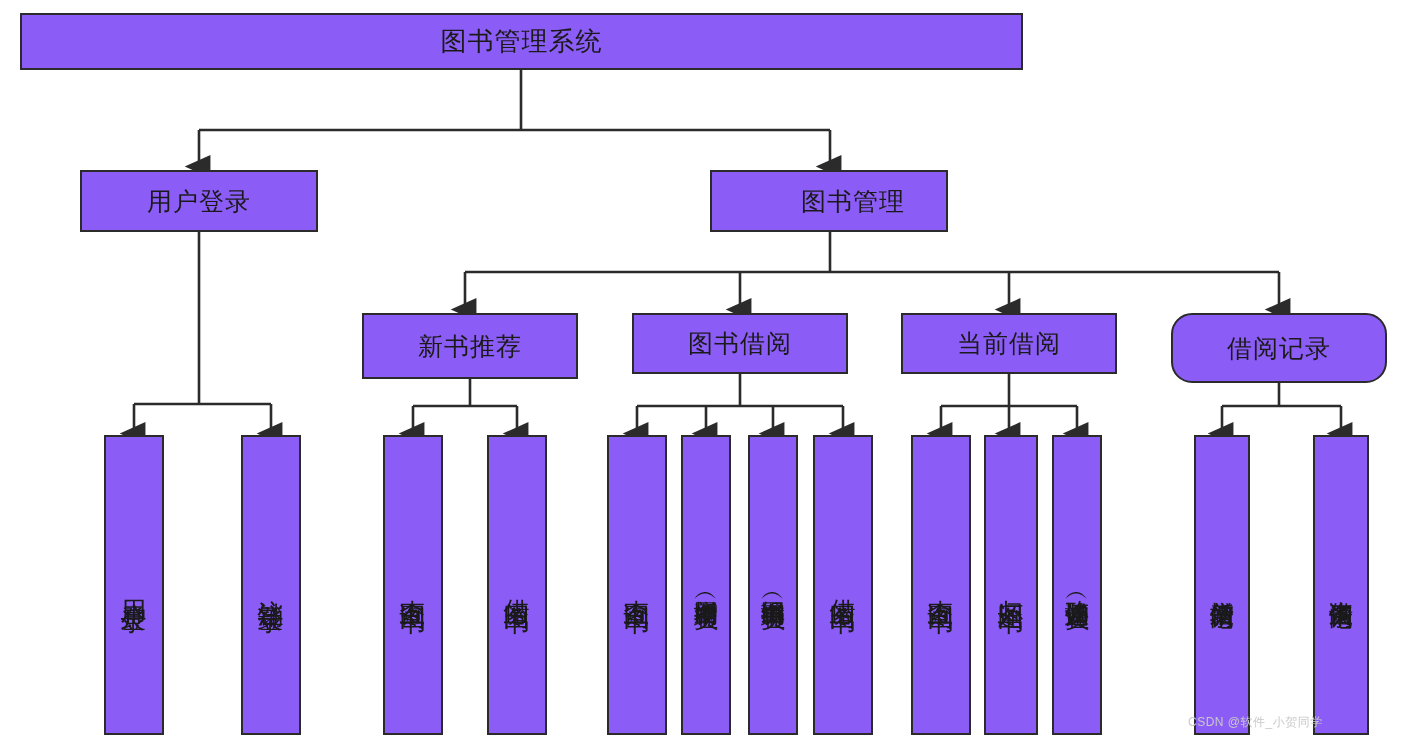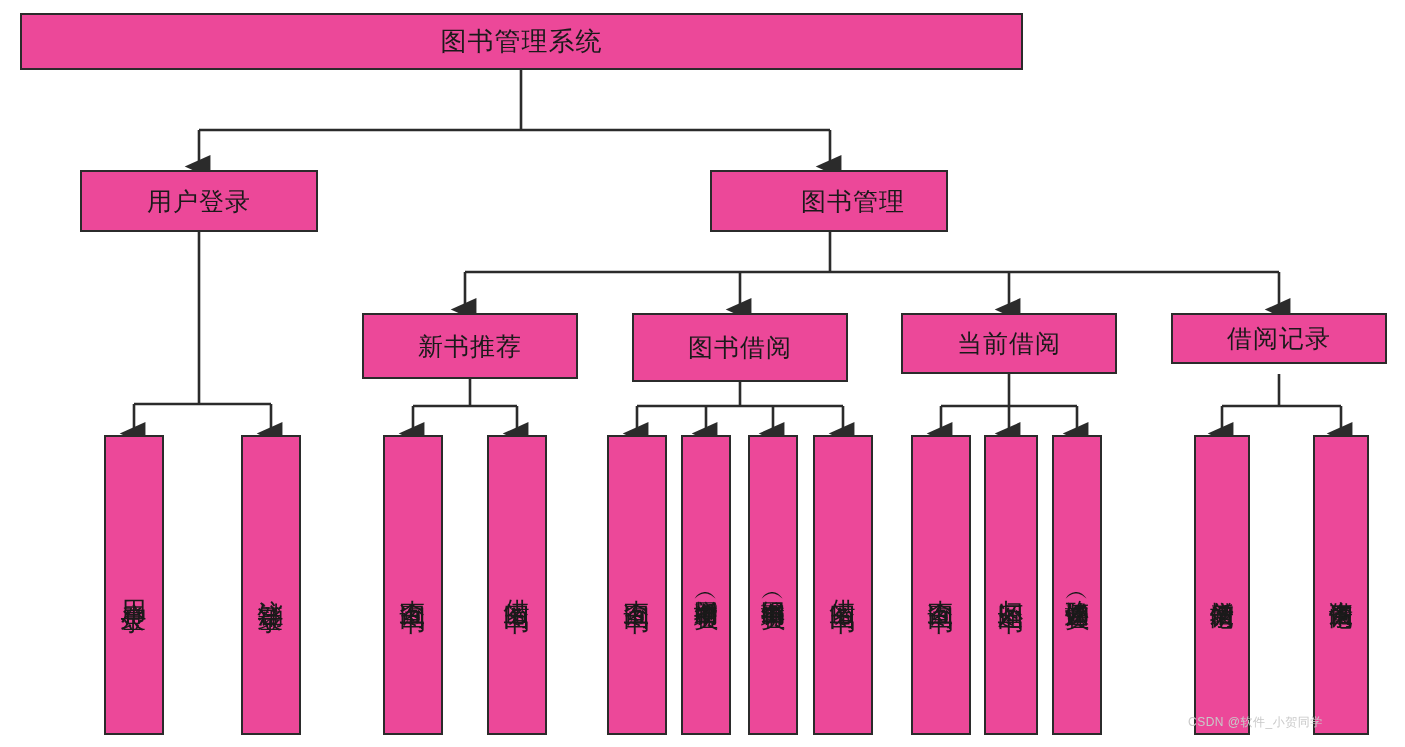--- a/index.html
+++ b/index.html
@@ -8,21 +8,21 @@
     background:#ffffff;
     font-family:"Liberation Sans","DejaVu Sans",sans-serif;
     overflow:hidden;
     position:relative;
   }
   #canvas{position:absolute;left:0;top:0;width:1405px;height:747px;}
   .node{
     position:absolute;
     box-sizing:border-box;
     border:2.5px solid #2b2b2b;
-    background:#ec4899;
+    background:#8b5cf6;
     display:flex;
     align-items:center;
     justify-content:center;
     color:#1a1a1a;
     z-index:3;
   }
   .node .lbl{
     display:block;
     line-height:1.05;
     text-align:center;
@@ -122,29 +122,29 @@
   </div>
 
   <div class="node h-node" style="left:710px;top:170px;width:238px;height:62px;padding-left:48px;">
     <span class="lbl">图书管理</span>
   </div>
 
   <div class="node h-node" style="left:362px;top:313px;width:216px;height:66px;">
     <span class="lbl">新书推荐</span>
   </div>
 
-  <div class="node h-node" style="left:632px;top:313px;width:216px;height:69px;">
+  <div class="node h-node" style="left:632px;top:313px;width:216px;height:61px;">
     <span class="lbl">图书借阅</span>
   </div>
 
   <div class="node h-node" style="left:901px;top:313px;width:216px;height:61px;">
     <span class="lbl">当前借阅</span>
   </div>
 
-  <div class="node h-node" style="left:1171px;top:313px;width:216px;height:51px;">
+  <div class="node h-node" style="left:1171px;top:313px;width:216px;height:70px;border-radius:21px;">
     <span class="lbl">借阅记录</span>
   </div>
 
   <div class="node v-node" style="left:104px;top:435px;width:60px;height:300px;">
     <span class="lbl">用户登录</span>
   </div>
 
   <div class="node v-node" style="left:241px;top:435px;width:60px;height:300px;">
     <span class="lbl">注销登录</span>
   </div>

